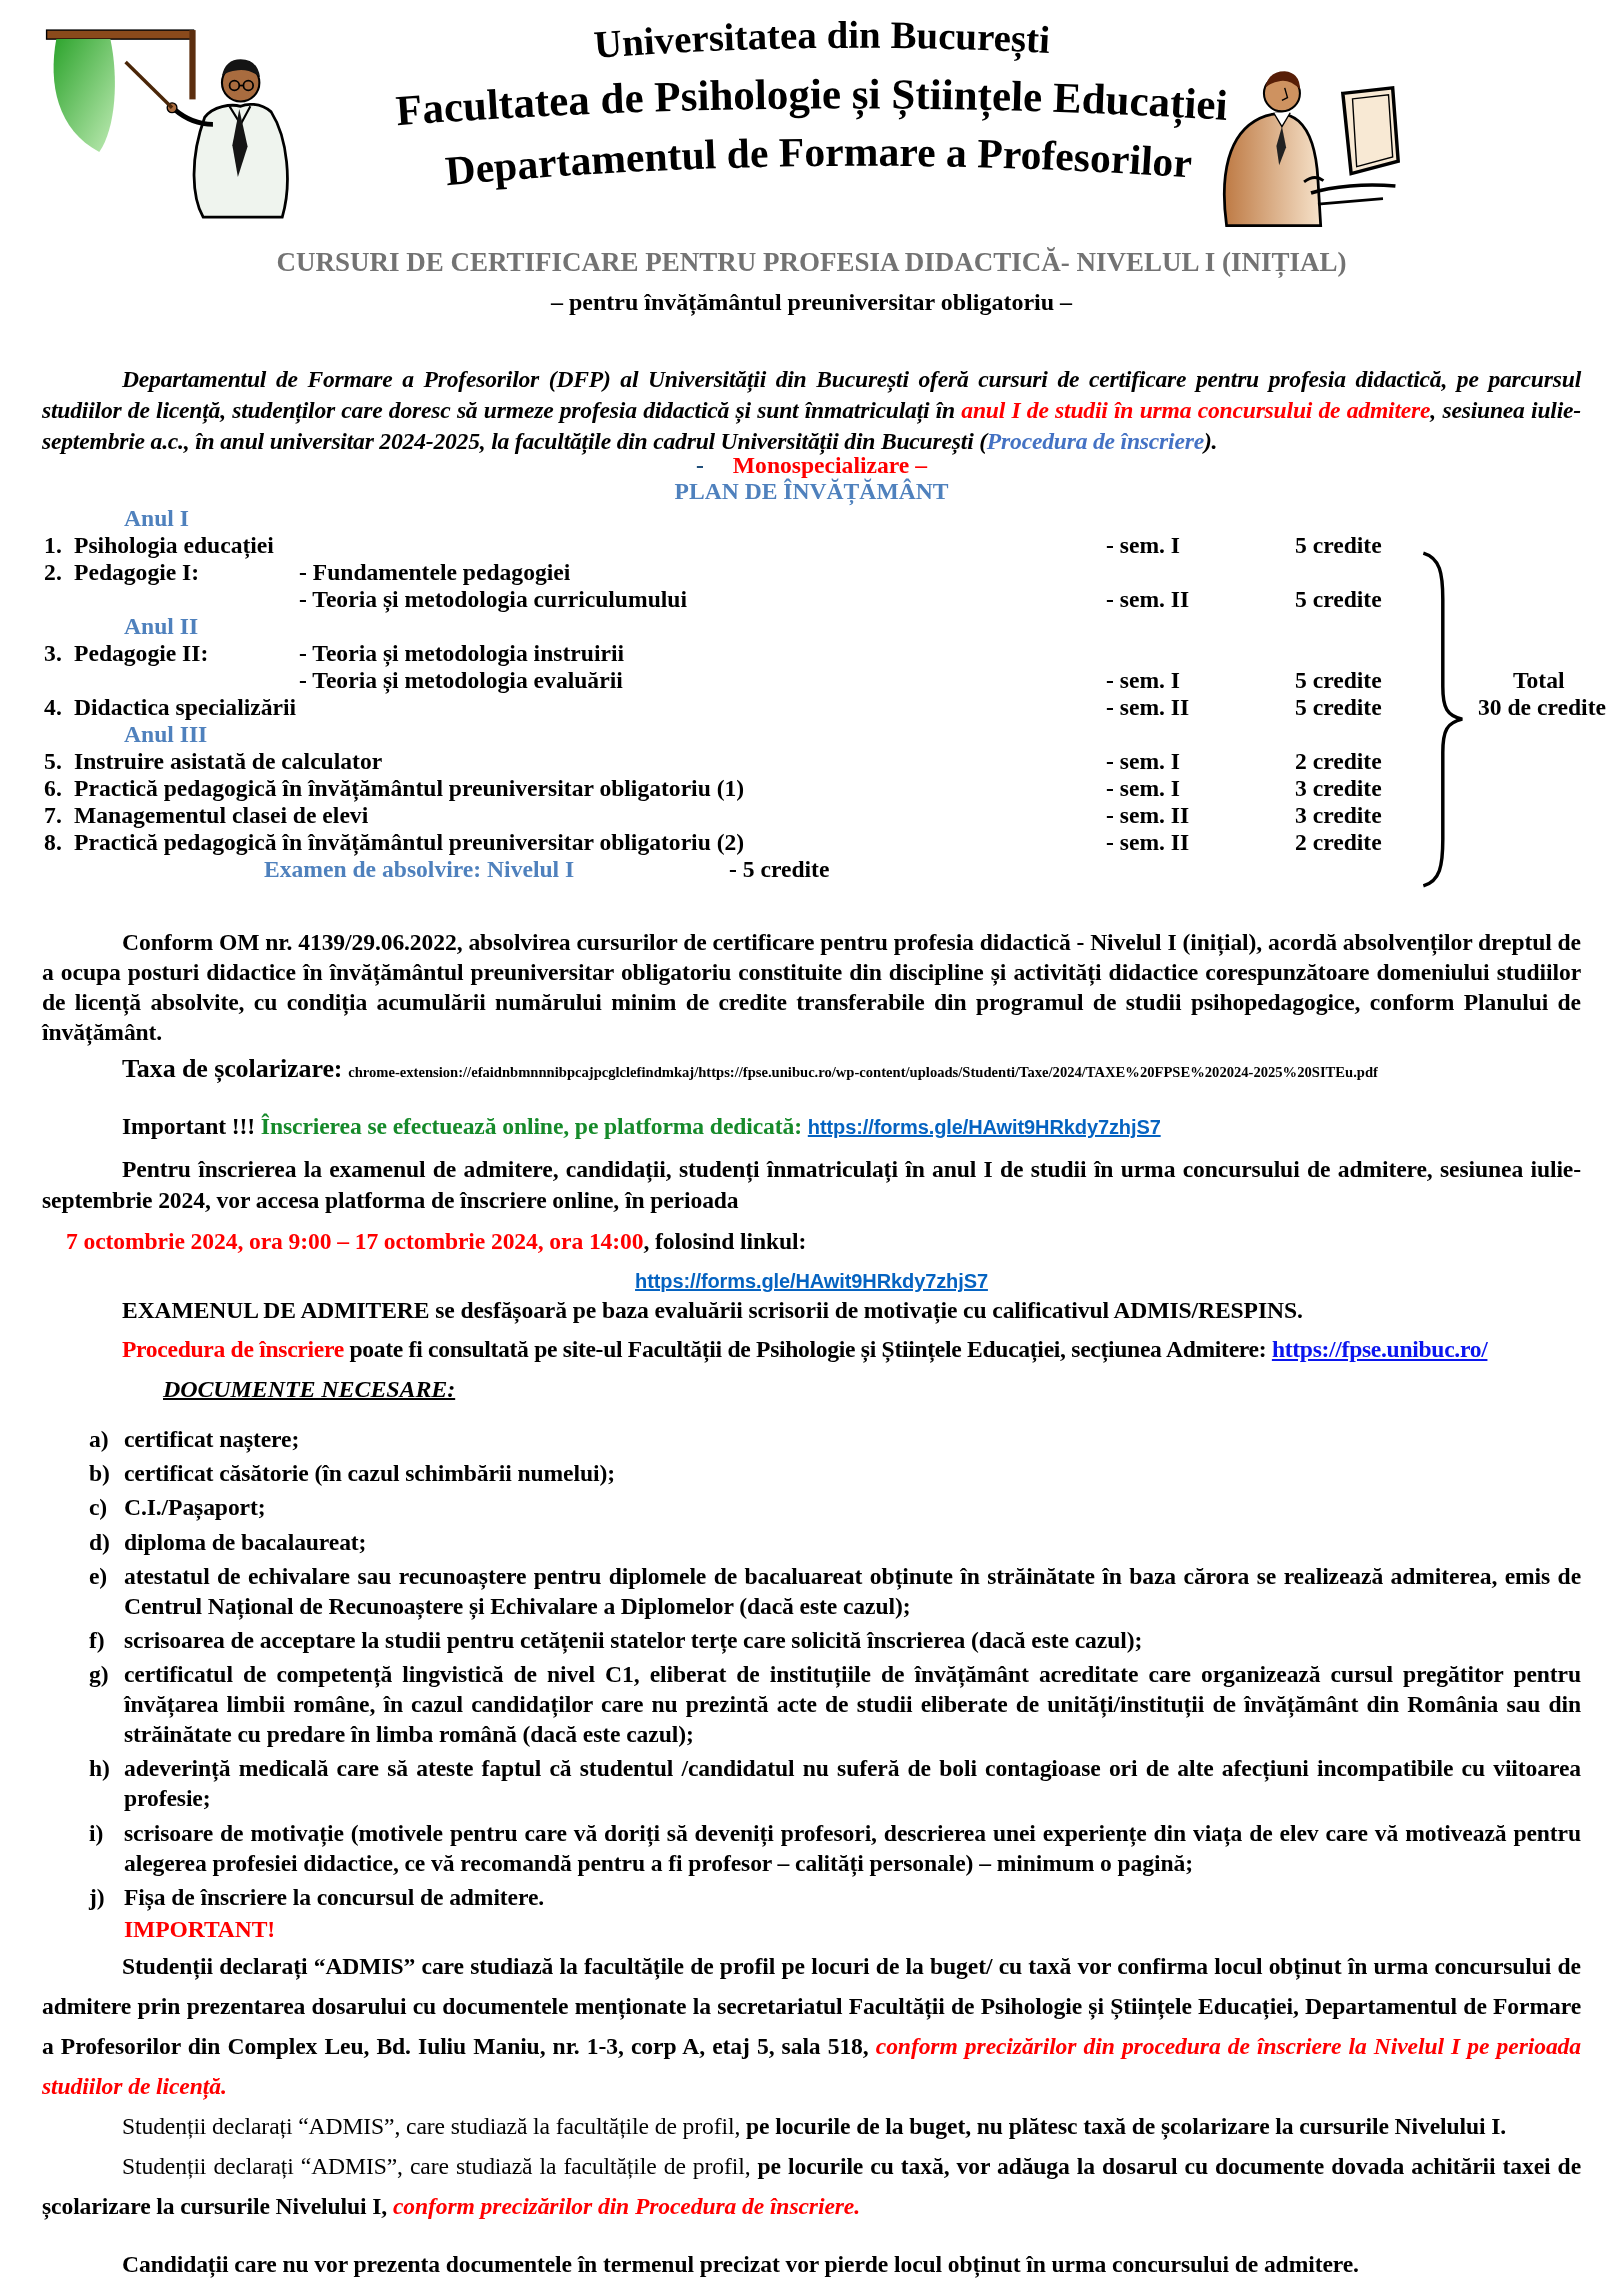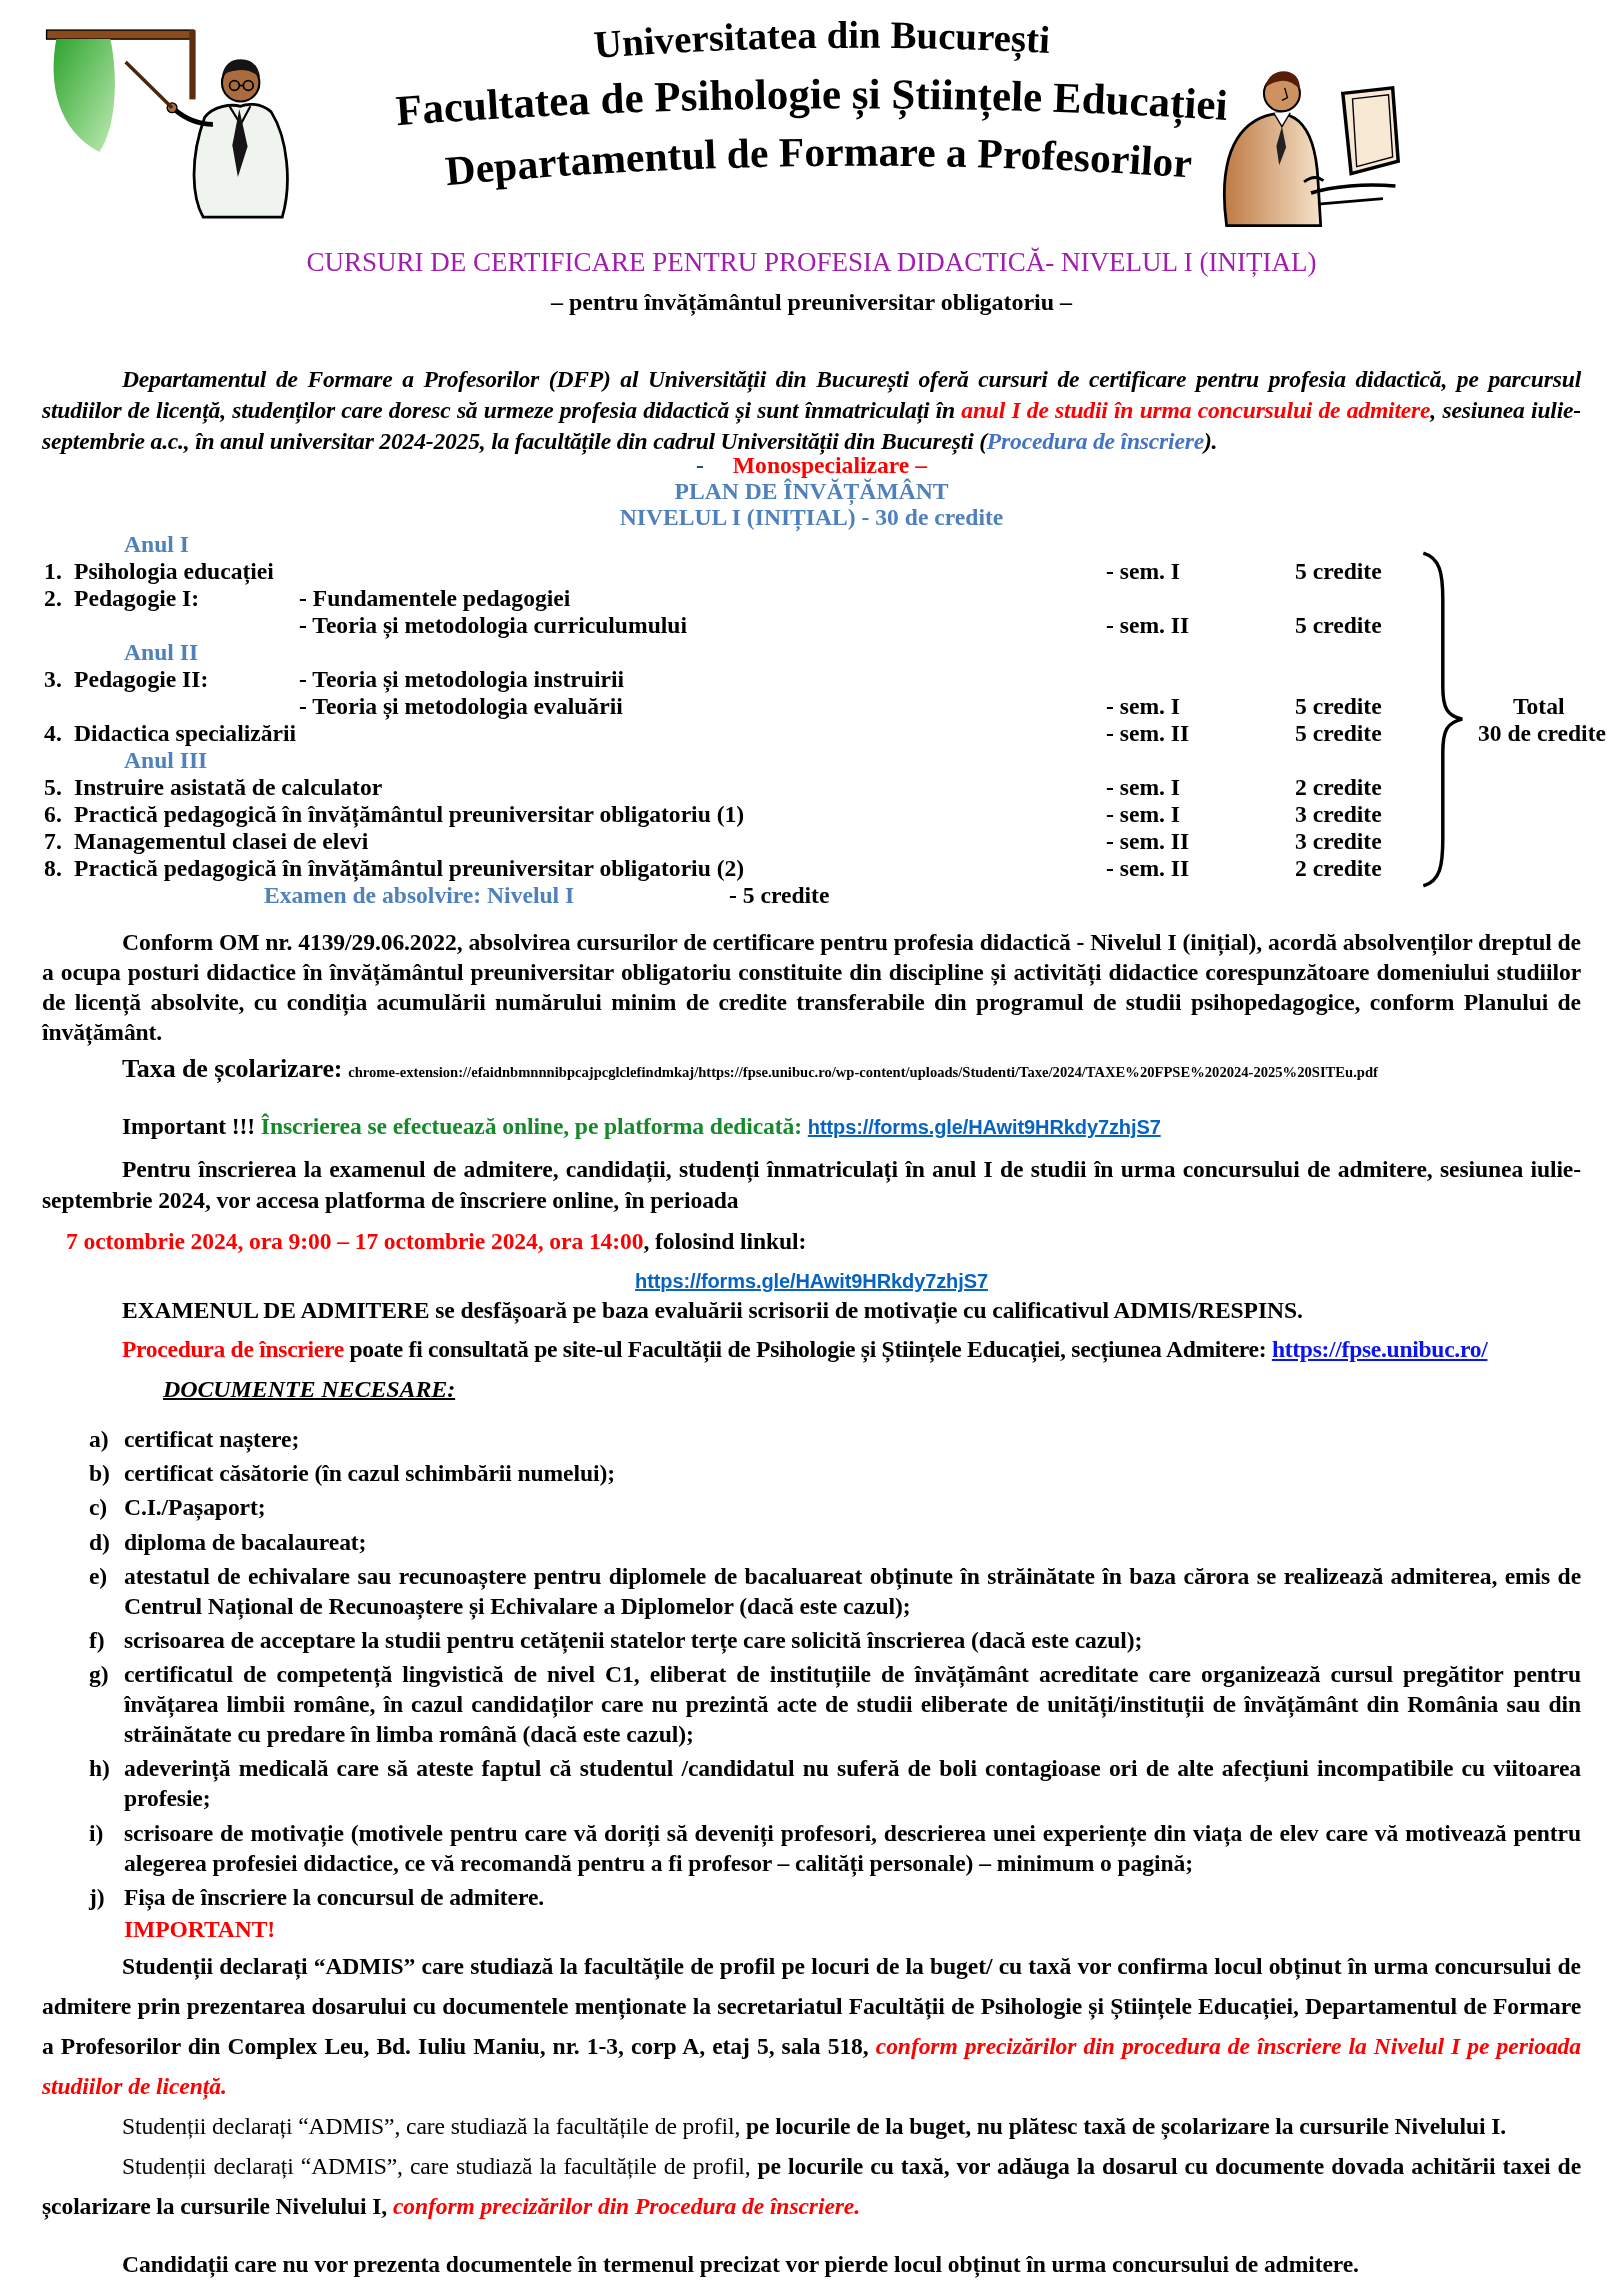--- a/index.html
+++ b/index.html
@@ -5,21 +5,21 @@
   html,body{margin:0;padding:0;background:#ffffff;}
   .page{position:relative;width:1623px;height:2295px;background:#fff;overflow:hidden;
         font-family:"Liberation Serif",serif;color:#000;margin:0 auto;}
   .abs{position:absolute;left:42px;right:42px;}
   
   .clip-left{position:absolute;left:38px;top:19.4px;}
   .clip-right{position:absolute;left:1207px;top:56px;}
   .wordart{position:absolute;left:222px;top:0px;}
   .wordart text{font-family:"Liberation Serif",serif;font-weight:bold;fill:#000;}
   
-  .title{top:247px;text-align:center;font-size:27px;font-weight:normal;color:#a21caf;}
+  .title{top:247px;text-align:center;font-size:27px;font-weight:bold;color:#737373;}
   .subtitle{top:289px;text-align:center;font-size:24px;font-weight:bold;}
   
   .intro{top:340px;font-size:23.6px;line-height:31px;font-weight:bold;font-style:italic;
          text-align:justify;text-indent:80px;letter-spacing:-0.2px;}
   .red{color:#FF0000;}
   .intro .plink{color:#4472C4;}
   
   .plan{top:452px;height:465px;font-size:23.6px;font-weight:bold;}
   .plan-h{text-align:center;line-height:26px;color:#4F81BD;}
   .plan-h .dash{color:#1F4E79;margin-right:29px;}
@@ -133,21 +133,20 @@
   </div>
 
   <div class="abs title">CURSURI DE CERTIFICARE PENTRU PROFESIA DIDACTICĂ- NIVELUL I (INIȚIAL)</div>
   <div class="abs subtitle">– pentru învățământul preuniversitar obligatoriu –</div>
 
   <p class="abs intro"><span>Departamentul de Formare a Profesorilor (DFP) al Universității din București oferă cursuri de certificare pentru profesia didactică, pe parcursul studiilor de licență, studenților care doresc să urmeze profesia didactică și sunt înmatriculați în </span><span class="red">anul I de studii în urma concursului de admitere</span><span>, sesiunea iulie-septembrie a.c., în anul universitar 2024-2025, la facultățile din cadrul Universității din București (</span><span class="plink">Procedura de înscriere</span><span>).</span></p>
 
   <div class="abs plan">
     <div class="plan-h"><span class="dash">-</span><span class="mono">Monospecializare –</span></div>
     <div class="plan-h">PLAN DE ÎNVĂȚĂMÂNT</div>
-    <div class="plan-h">NIVELUL  I (INIȚIAL) - 30 de credite</div>
 
     <div class="rows">
       <div class="pl">
           <span class="year">Anul I</span>
         </div>
       <div class="pl">
           <span class="num">1.</span>
           <span class="t">Psihologia educației</span>
           <span class="sem">- sem. I</span>
           <span class="cr">5 credite</span>

